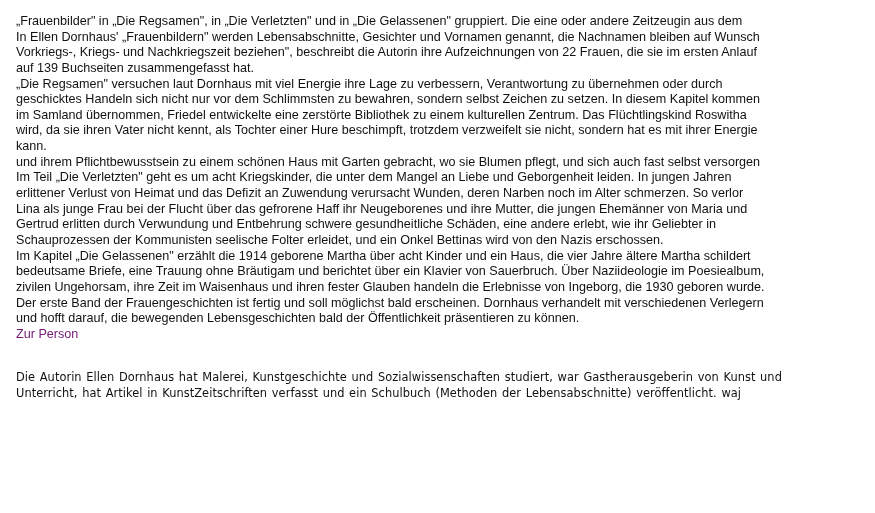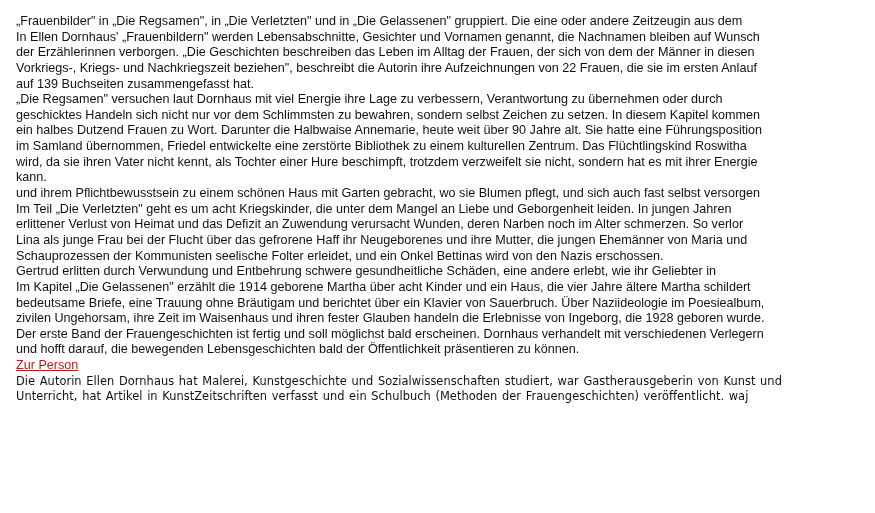--- a/index.html
+++ b/index.html
@@ -3,61 +3,59 @@
   <meta charset="utf-8">
   <style>
     html, body { margin: 0; padding: 0; background: #ffffff; }
     body { width: 875px; height: 513px; overflow: hidden; position: relative; }
     .doc {
       position: absolute; left: 16px; top: 14px; width: 850px;
       font-family: "Liberation Sans", sans-serif;
       font-size: 12.6px; line-height: 15.65px; color: #111111;
     }
     .line { white-space: nowrap; display: block; height: 15.65px; }
-    .link { color: #b91c1c; text-decoration: underline; cursor: pointer; }
-    .alt { font-family: "DejaVu Sans", sans-serif; font-size: 11.4px; letter-spacing: 0.05px; word-spacing: 1px; }
+    .link { color: #701a75; cursor: pointer; }
+    .alt { font-family: "DejaVu Sans", sans-serif; font-size: 11.4px; letter-spacing: 0.05px; word-spacing: 1px; margin-top: 28px; }
   </style>
 </head>
 <body>
 
 <div class="doc">
   <div>
     <span class="line">„Frauenbilder" in „Die Regsamen", in „Die Verletzten" und in „Die Gelassenen" gruppiert. Die eine oder andere Zeitzeugin aus dem</span>
   </div>
   <div>
     <span class="line">In Ellen Dornhaus' „Frauenbildern" werden Lebensabschnitte, Gesichter und Vornamen  genannt, die Nachnamen  bleiben auf Wunsch</span>
-    <span class="line">der Erzählerinnen verborgen. „Die Geschichten beschreiben das Leben im Alltag der Frauen, der sich von dem der Männer in diesen</span>
     <span class="line">Vorkriegs-, Kriegs- und Nachkriegszeit beziehen", beschreibt die Autorin ihre Aufzeichnungen von 22 Frauen, die sie im ersten Anlauf</span>
     <span class="line">auf 139 Buchseiten zusammengefasst  hat.</span>
   </div>
   <div>
     <span class="line">„Die Regsamen" versuchen laut Dornhaus mit viel Energie ihre Lage zu verbessern, Verantwortung zu übernehmen oder durch</span>
     <span class="line">geschicktes Handeln sich nicht nur vor dem Schlimmsten  zu bewahren, sondern selbst Zeichen zu setzen. In diesem Kapitel  kommen</span>
-    <span class="line">ein halbes Dutzend Frauen zu Wort. Darunter die Halbwaise  Annemarie, heute weit über 90 Jahre alt.  Sie hatte eine Führungsposition</span>
     <span class="line">im Samland  übernommen, Friedel entwickelte eine zerstörte Bibliothek zu einem kulturellen Zentrum. Das Flüchtlingskind Roswitha</span>
     <span class="line">wird, da sie ihren Vater nicht kennt, als Tochter einer Hure beschimpft, trotzdem verzweifelt sie nicht, sondern hat es mit ihrer Energie</span>
     <span class="line">kann.</span>
     <span class="line">und ihrem Pflichtbewusstsein zu einem schönen Haus mit Garten gebracht, wo sie Blumen pflegt, und sich auch fast selbst versorgen</span>
   </div>
   <div>
     <span class="line">Im Teil „Die Verletzten" geht es um acht Kriegskinder, die unter dem Mangel an Liebe und Geborgenheit leiden. In jungen Jahren</span>
     <span class="line">erlittener Verlust von Heimat  und das Defizit an Zuwendung verursacht Wunden, deren Narben noch im Alter schmerzen. So verlor</span>
     <span class="line">Lina als junge Frau bei der Flucht über das gefrorene Haff ihr Neugeborenes und ihre Mutter, die jungen Ehemänner von Maria und</span>
+    <span class="line">Gertrud erlitten durch Verwundung und Entbehrung schwere gesundheitliche Schäden, eine andere erlebt, wie ihr Geliebter in</span>
     <span class="line">Schauprozessen der Kommunisten  seelische Folter erleidet, und ein Onkel Bettinas wird von den Nazis erschossen.</span>
-    <span class="line">Gertrud erlitten durch Verwundung und Entbehrung schwere gesundheitliche Schäden, eine andere erlebt, wie ihr Geliebter in</span>
   </div>
   <div>
     <span class="line">Im Kapitel „Die Gelassenen" erzählt die 1914 geborene Martha über acht Kinder und ein Haus, die vier Jahre ältere Martha schildert</span>
     <span class="line">bedeutsame Briefe, eine Trauung ohne Bräutigam  und berichtet über ein Klavier von Sauerbruch. Über Naziideologie im Poesiealbum,</span>
-    <span class="line">zivilen Ungehorsam,  ihre Zeit im  Waisenhaus  und ihren fester Glauben handeln die Erlebnisse von Ingeborg, die 1928 geboren wurde.</span>
+    <span class="line">zivilen Ungehorsam,  ihre Zeit im  Waisenhaus  und ihren fester Glauben handeln die Erlebnisse von Ingeborg, die 1930 geboren wurde.</span>
   </div>
   <div>
     <span class="line">Der erste Band der Frauengeschichten ist fertig und soll möglichst bald erscheinen. Dornhaus verhandelt mit verschiedenen Verlegern</span>
     <span class="line">und hofft darauf, die bewegenden Lebensgeschichten bald der Öffentlichkeit präsentieren zu können.</span>
   </div>
   <div class="line">
     <a class="link">Zur Person</a>
   </div>
   <div class="alt">
     <span class="line">Die Autorin Ellen Dornhaus hat Malerei,  Kunstgeschichte und Sozialwissenschaften  studiert, war Gastherausgeberin  von Kunst und</span>
-    <span class="line">Unterricht, hat Artikel  in KunstZeitschriften  verfasst und ein Schulbuch (Methoden der Frauengeschichten) veröffentlicht.  waj</span>
+    <span class="line">Unterricht, hat Artikel  in KunstZeitschriften  verfasst und ein Schulbuch (Methoden der Lebensabschnitte) veröffentlicht.  waj</span>
   </div>
 </div>
 
 </body></html>

